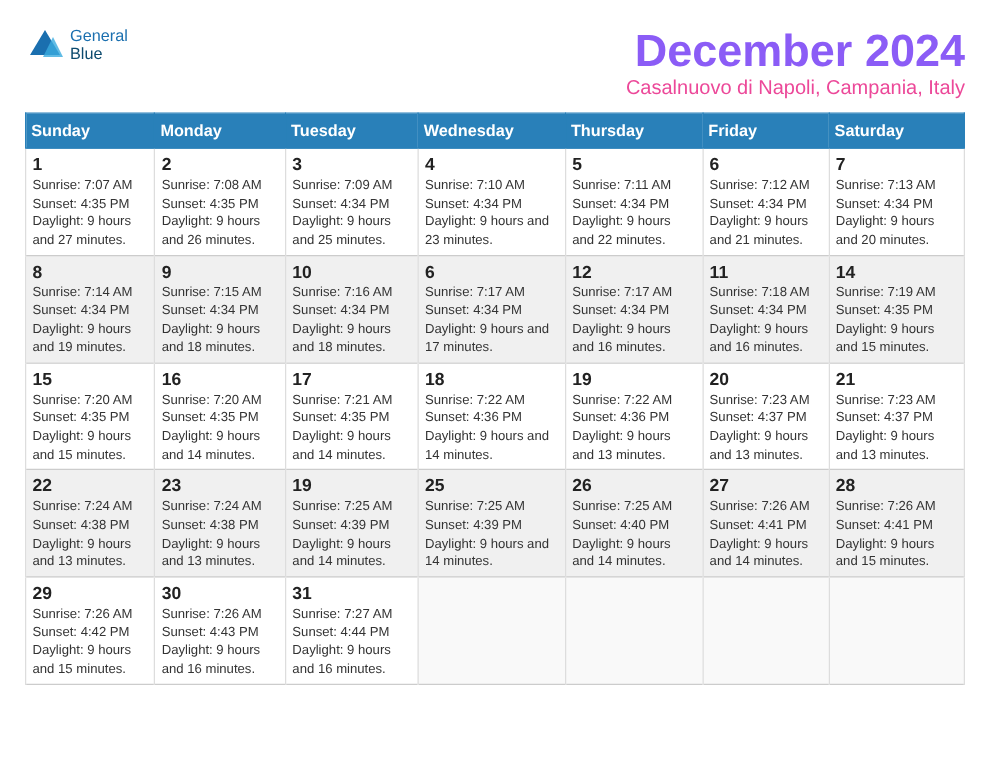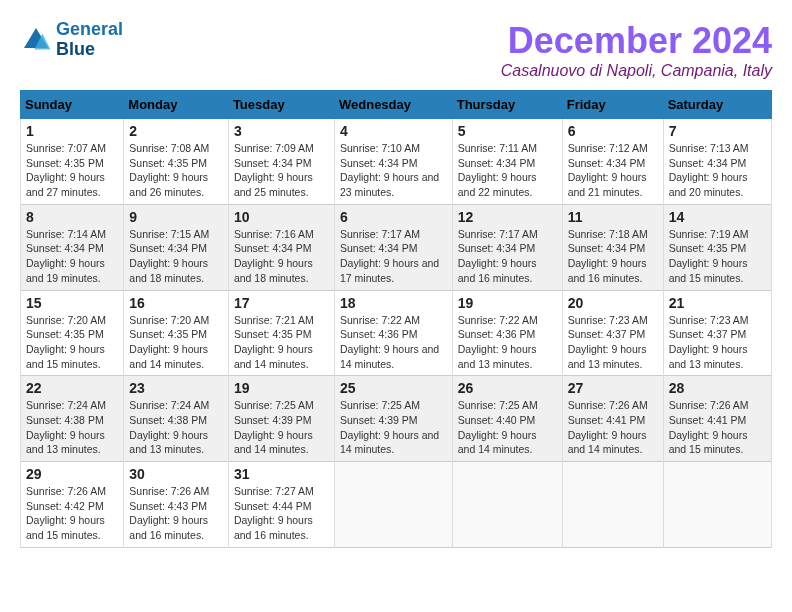--- a/index.html
+++ b/index.html
@@ -15,53 +15,52 @@
       justify-content: space-between;
       align-items: flex-start;
       margin-bottom: 10px;
     }
     .logo {
       display: flex;
       align-items: center;
       gap: 4px;
     }
     .logo-text {
-      font-size: 18px;
-      font-weight: bold;
+      font-size: 13px;
+      font-weight: normal;
       color: #333;
       line-height: 1.1;
     }
     .logo-text span {
       color: #1a6faf;
     }
     .logo-icon {
       width: 32px;
       height: 32px;
     }
     .title-section {
       text-align: right;
     }
     .month-title {
       font-size: 36px;
       font-weight: bold;
       color: #8b5cf6;
     }
     .location {
       font-size: 16px;
-      color: #701a75;
-      font-style: italic;
+      color: #ec4899;
     }
     table {
       width: 100%;
       border-collapse: collapse;
       font-size: 11px;
     }
     thead tr th {
       background-color: #2980b9;
-      color: #000000;
+      color: #ffffff;
       padding: 6px 4px;
       text-align: left;
       font-size: 13px;
       font-weight: bold;
       border: 1px solid #2980b9;
     }
     tbody tr {
       border-bottom: 1px solid #ccc;
     }
     tbody tr:nth-child(odd) {

